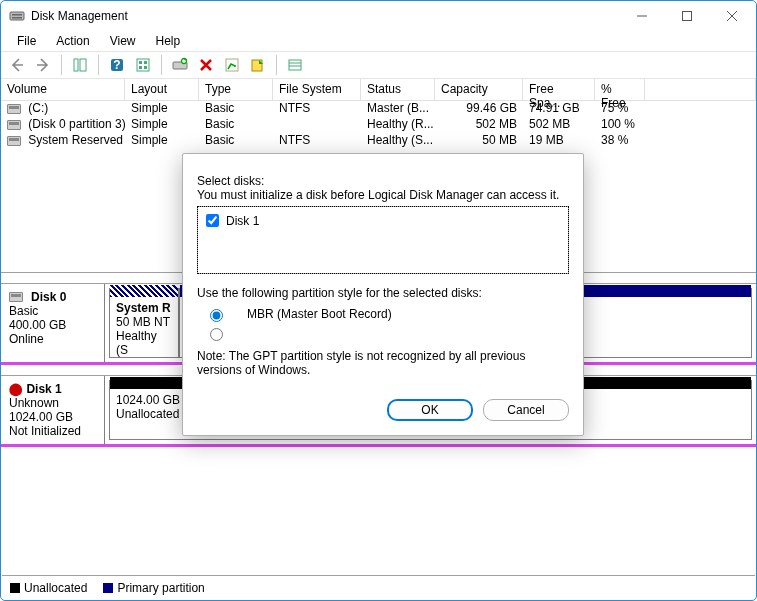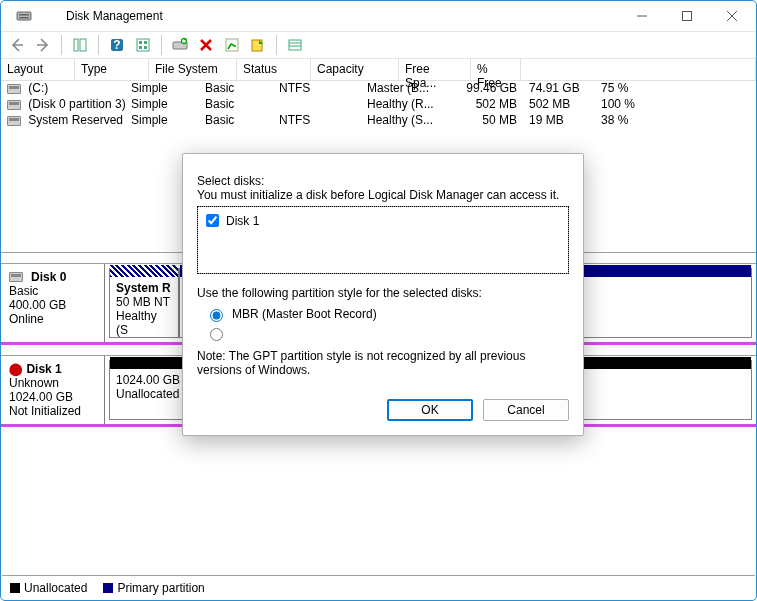--- a/index.html
+++ b/index.html
@@ -2,21 +2,21 @@
 <html><head>
 <meta charset="utf-8">
 <style>
   * { box-sizing: border-box; font-family: "Segoe UI", Tahoma, sans-serif; font-size: 12px; }
   html,body { margin:0; padding:0; }
   body { background:#fff; }
 
   .outer { width:757px; height:601px; border:1px solid #2a8dd4; border-radius:5px; overflow:hidden; position:relative; background:#fff; }
 
   
-  .titlebar { height:30px; display:flex; align-items:center; padding:0 2px 0 15px;gap:28px; }
+  .titlebar { height:30px; display:flex; align-items:center; padding:0 2px 0 8px; }
   .titlebar .app-icon { width:16px; height:16px; margin-right:6px; display:flex; align-items:center; justify-content:center; }
   .title-text { flex:1; color:#000; }
   .win-controls { display:flex; }
   .win-btn { width:45px; height:28px; display:flex; align-items:center; justify-content:center; color:#555; }
   .win-btn svg { width:10px; height:10px; }
 
   
   .menubar { height:20px; display:flex; align-items:center; padding:0 6px; }
   .menubar span { padding:2px 10px; }
 
@@ -53,24 +53,24 @@
 
   
   .dialog { position:absolute; left:181px; top:152px; width:402px; background:#fff; border:1px solid #b0b0b0; box-shadow:0 6px 24px rgba(0,0,0,.3); border-radius:2px; }
   .dlg-title { height:30px; display:flex; align-items:center; padding:0 8px; border-bottom:1px solid #e5e5e5;}
   .dlg-title span { flex:1; }
   .dlg-close { width:30px; text-align:center; color:#555;}
   .dlg-body { padding:10px 14px 14px 14px; }
   .disk-sel { border:1px solid #a0a0a0; height:68px; padding:4px; margin:4px 0 12px 0; overflow:auto; outline:1px dotted #000; outline-offset:-1px;}
   .disk-sel label { display:flex; align-items:center; gap:4px; }
   .radios { margin:6px 0 8px 8px; }
-  .radios label { display:flex; align-items:center; gap:6px; margin:3px 0;}
+  .radios label { display:flex; align-items:center; gap:21px; margin:3px 0;}
   input[type=radio]{ accent-color:#0078d4; }
   .dlg-btns { display:flex; justify-content:flex-end; gap:10px; padding:8px 14px 14px 0;}
-  .dlg-btns button { width:86px; height:22px; border:1px solid #adadad; background:#fdfdfd; border-radius:2px;}
+  .dlg-btns button { width:86px; height:22px; border:1px solid #adadad; background:#fdfdfd; border-radius:10px;}
   .dlg-btns button.primary { border:2px solid #0078d4; }
 
   .col.c1{width:124px;} .col.c2{width:74px;} .col.c3{width:74px;} .col.c4{width:88px;} .col.c5{width:74px;} .col.c6{width:88px;} .col.c7{width:72px;} .col.c8{width:50px;} .col.c9{flex:1;}
   .cell.c1{width:124px;} .cell.c2{width:74px;} .cell.c3{width:74px;} .cell.c4{width:88px;} .cell.c5{width:74px;} .cell.c6{width:88px;text-align:right;} .cell.c7{width:72px;} .cell.c8{width:50px;}
 </style>
 </head>
 <body>
 
 <div class="outer">
 
@@ -96,20 +96,26 @@
         </div>
       <div class="win-btn">
           <svg viewBox="0 0 10 10">
             <line x1="0" y1="0" x2="10" y2="10" stroke="#555"></line>
             <line x1="10" y1="0" x2="0" y2="10" stroke="#555"></line>
           </svg>
         </div>
     </div>
   </div>
 
+  <div class="menubar">
+    <span>File</span>
+    <span>Action</span>
+    <span>View</span>
+    <span>Help</span>
+  </div>
 
   <div class="toolbar">
     <div class="tool-btn">
         <svg viewBox="0 0 16 16">
           <path d="M10 2 L4 8 L10 14 M4 8 H14" fill="none" stroke="#888" stroke-width="1.6"></path>
         </svg>
       </div>
     <div class="tool-btn">
         <svg viewBox="0 0 16 16">
           <path d="M6 2 L12 8 L6 14 M12 8 H2" fill="none" stroke="#888" stroke-width="1.6"></path>
@@ -168,20 +174,21 @@
     <div class="tool-btn">
         <svg viewBox="0 0 16 16">
           <rect x="2" y="3" width="12" height="10" fill="none" stroke="#4a7"></rect>
           <line x1="2" y1="6" x2="14" y2="6" stroke="#4a7"></line>
           <line x1="2" y1="9" x2="14" y2="9" stroke="#4a7"></line>
         </svg>
       </div>
   </div>
 
   <div class="vol-header">
+    <div class="col c1">Volume</div>
     <div class="col c2">Layout</div>
     <div class="col c3">Type</div>
     <div class="col c4">File System</div>
     <div class="col c5">Status</div>
     <div class="col c6">Capacity</div>
     <div class="col c7">Free Spa...</div>
     <div class="col c8">% Free</div>
     <div class="col c9"></div>
   </div>
   <div class="vol-body" id="vol-body">

